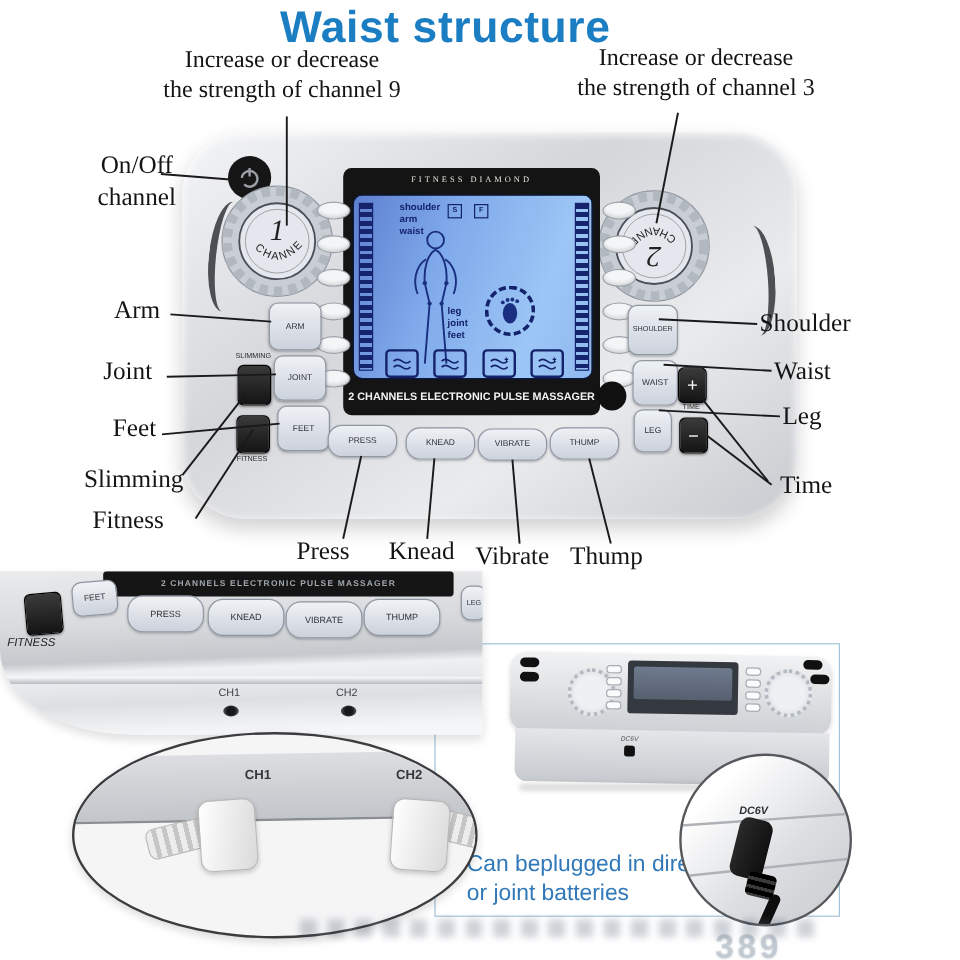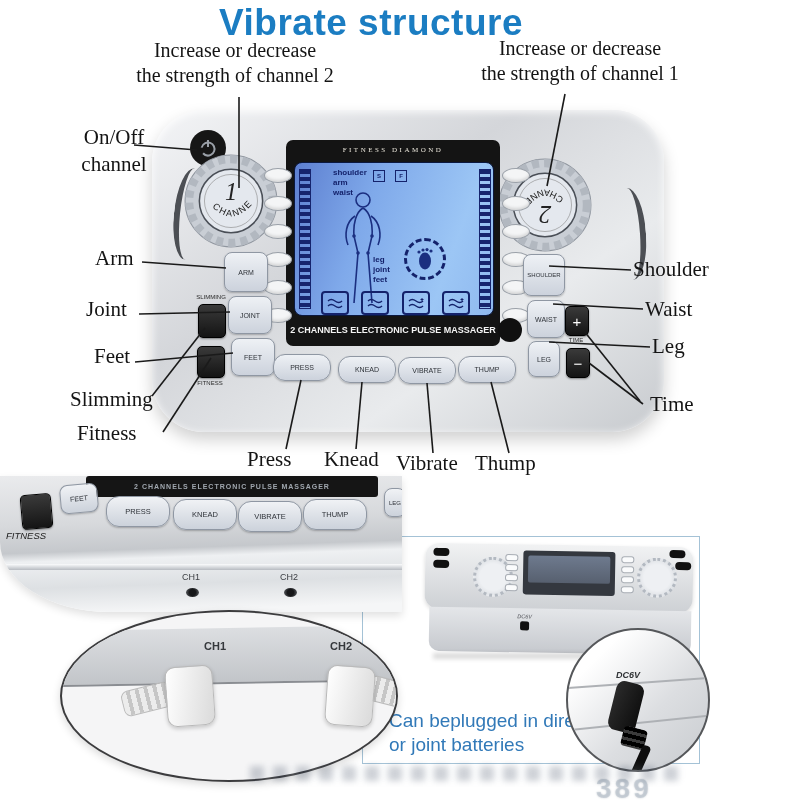--- a/index.html
+++ b/index.html
@@ -194,29 +194,29 @@
       <line x1="650" y1="347" x2="549" y2="342"></line>
       <line x1="640" y1="401" x2="584" y2="331"></line>
       <line x1="643" y1="404" x2="589" y2="363"></line>
       <line x1="286" y1="449" x2="301" y2="380"></line>
       <line x1="356" y1="449" x2="362" y2="382"></line>
       <line x1="433" y1="453" x2="427" y2="383"></line>
       <line x1="509" y1="453" x2="491" y2="382"></line>
     </g>
   </svg>
 
-  <div class="abs title">Vibrate structure</div>
+  <div class="abs title">Waist structure</div>
 
   <div class="abs ann ann-ch1">
     <div>Increase or decrease</div>
-    <div>the strength of channel 2</div>
+    <div>the strength of channel 9</div>
   </div>
   <div class="abs ann ann-ch2">
     <div>Increase or decrease</div>
-    <div>the strength of channel 1</div>
+    <div>the strength of channel 3</div>
   </div>
   <div class="abs ann ann-onoff">
     <div>On/Off</div>
     <div>channel</div>
   </div>
 
   <div class="lbl lbl-arm">Arm</div>
   <div class="lbl lbl-joint">Joint</div>
   <div class="lbl lbl-feet">Feet</div>
   <div class="lbl lbl-slimming">Slimming</div>

